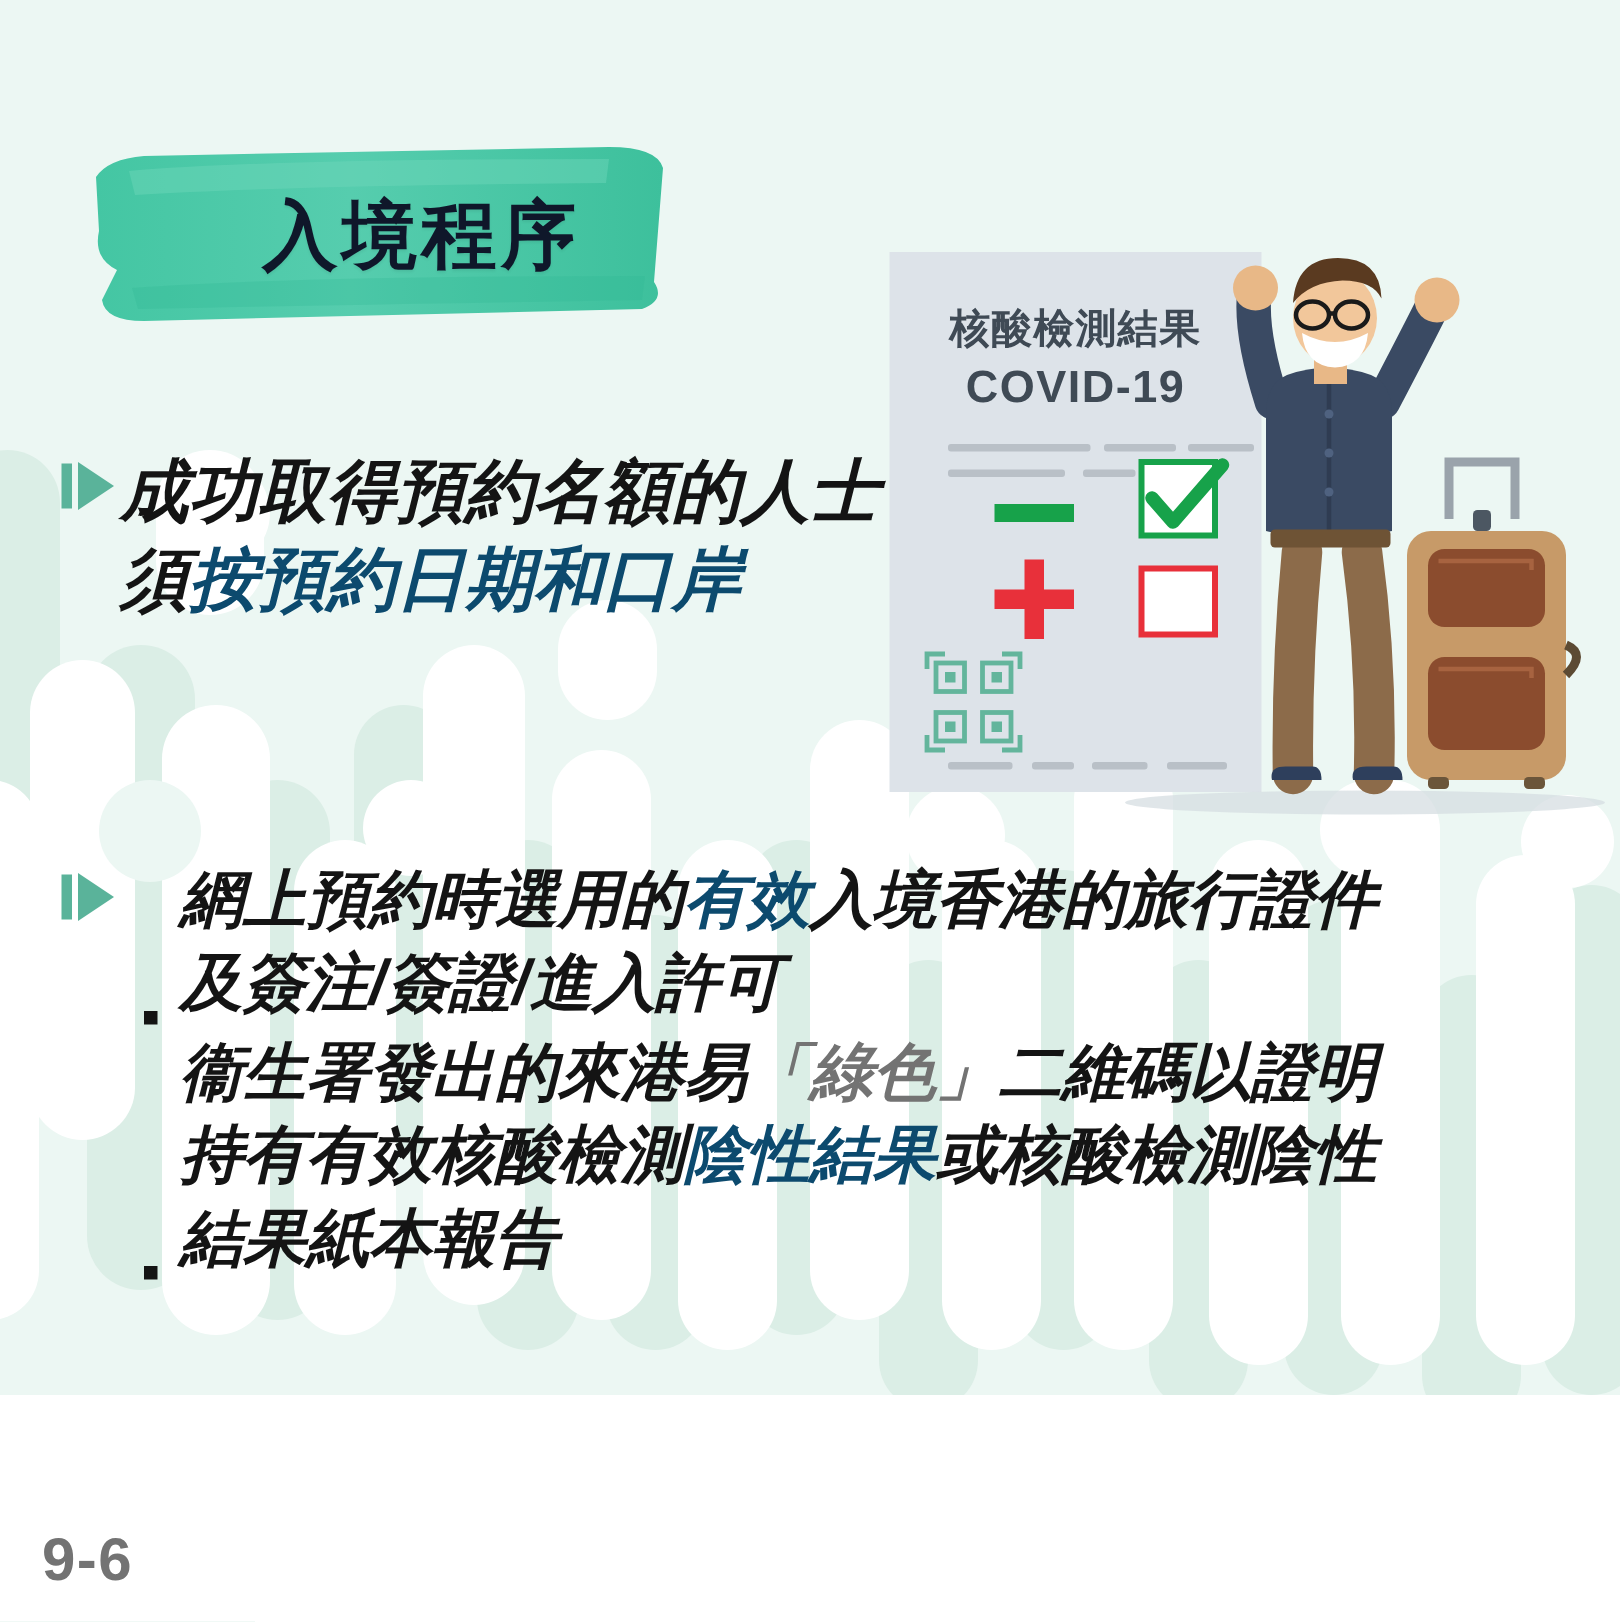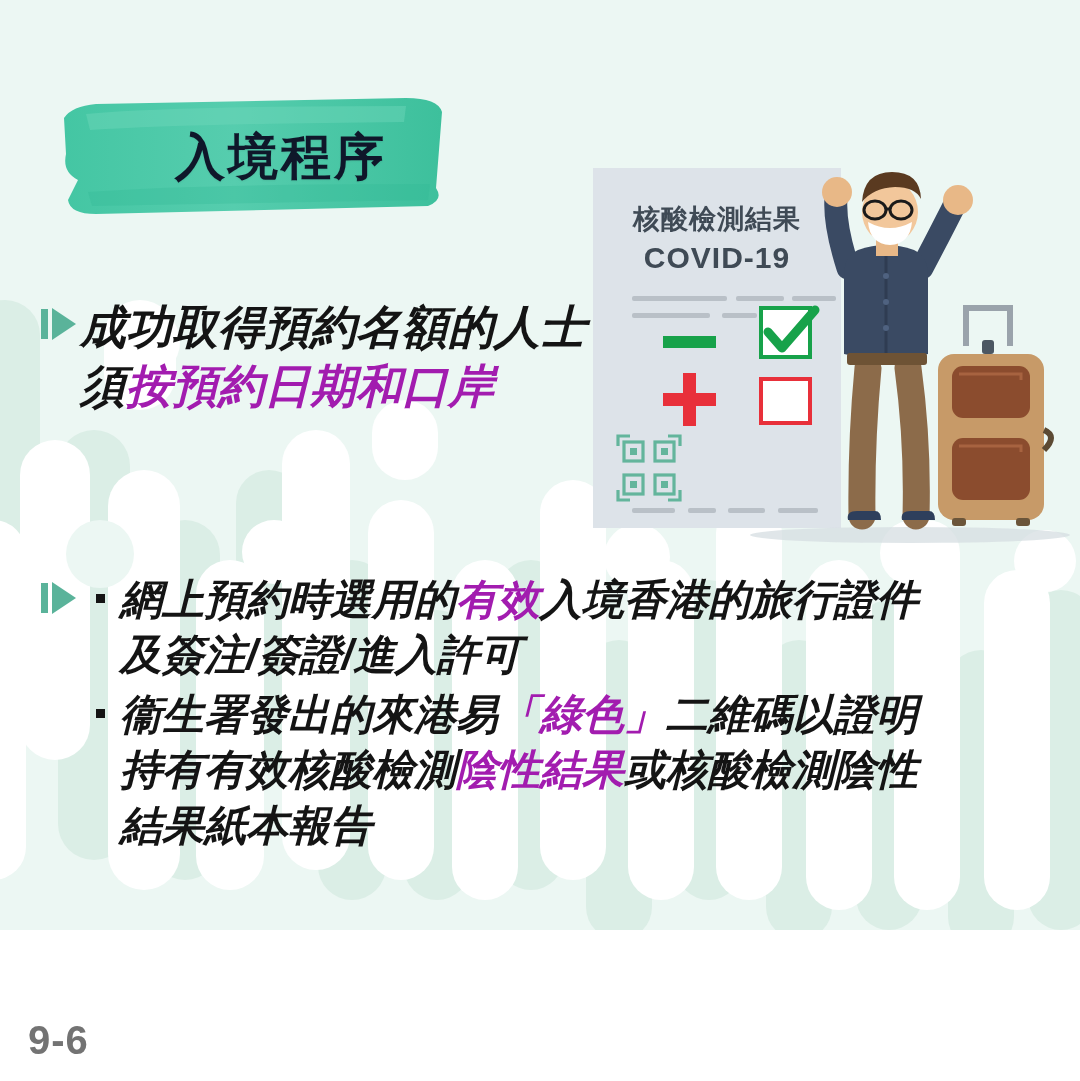--- a/index.html
+++ b/index.html
@@ -100,32 +100,32 @@
     border-left: 24px solid #5ab39a;
   }
 
   .para {
     font-size: 46px;
     font-weight: bold;
     color: #141414;
     line-height: 1.28;
     letter-spacing: 0px;
   }
-  .tl { color: #a21caf; }      
-  .gr { color: #a21caf; }      
+  .tl { color: #0c4a6e; }      
+  .gr { color: #737373; }      
 
   
   .sub-list {
     margin: 0;
     padding: 0;
     list-style: none;
   }
   .sub-item {
     display: flex;
-    align-items: flex-start;
+    align-items: flex-end;
     margin-bottom: 4px;
   }
   .sq-marker {
     flex: 0 0 auto;
     width: 40px;
     display: flex;
     justify-content: center;
     padding-top: 22px;
   }
   .sq-marker i {

